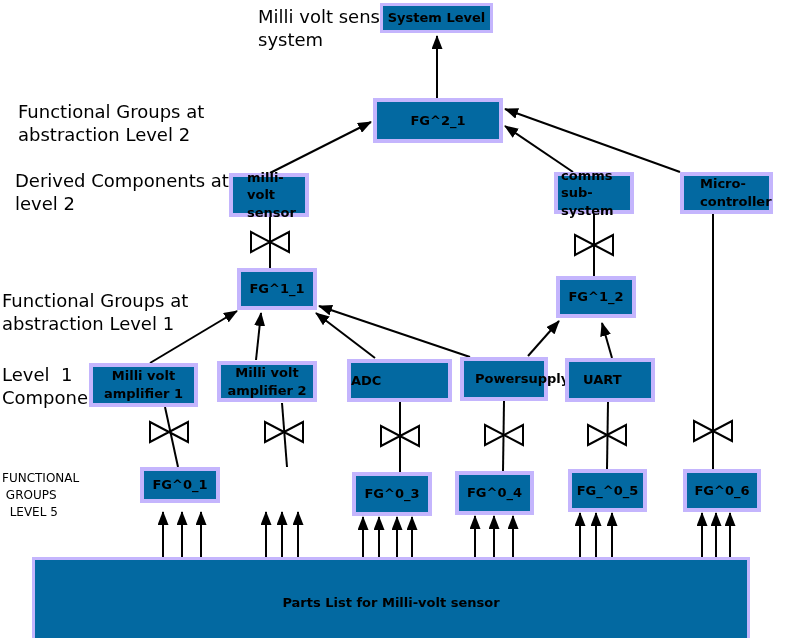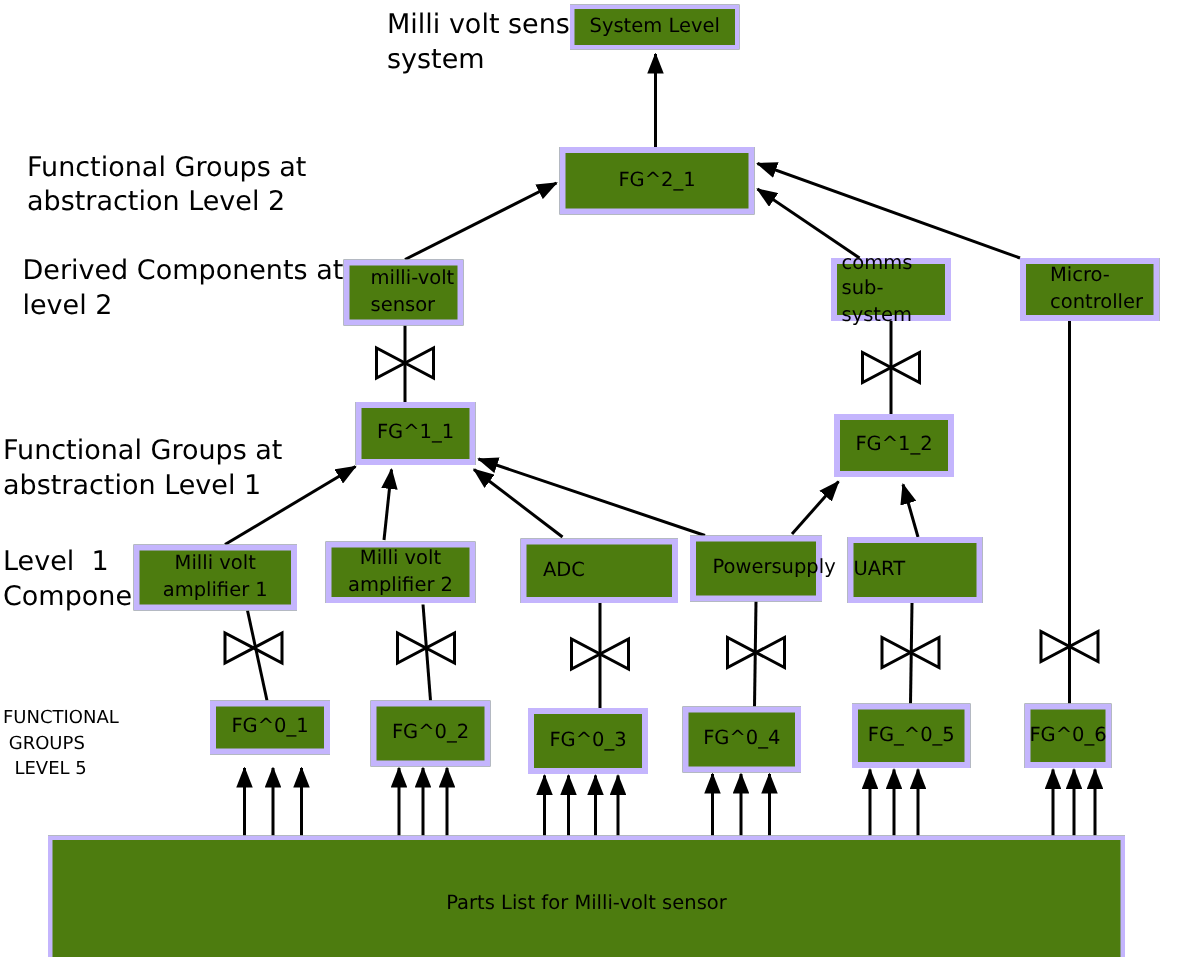--- a/index.html
+++ b/index.html
@@ -3,23 +3,23 @@
 <meta charset="utf-8">
 <style>
   html,body{margin:0;padding:0;background:#ffffff;}
   #stage{
     position:relative;width:793px;height:638px;background:#ffffff;
     font-family:"DejaVu Sans","Liberation Sans",sans-serif;color:#000;
     overflow:hidden;
   }
   #wires{position:absolute;left:0;top:0;width:793px;height:638px;}
   .box{
-    position:absolute;box-sizing:border-box;border:4px solid #c4b5fd;background:#4d7c0f;
+    position:absolute;box-sizing:border-box;border:4px solid #c4b5fd;background:#0369a1;
     display:flex;align-items:center;justify-content:center;text-align:center;
-    font-size:13px;line-height:1.35;white-space:pre-wrap;
+    font-size:13px;line-height:1.35;white-space:pre-wrap;font-weight:bold;
   }
   .box.thick{border-width:3px;}
   .box.leftpad{justify-content:flex-start;text-align:left;}
   .lbl{
     position:absolute;font-size:18px;line-height:1.3;white-space:pre-wrap;
   }
   .lbl.caps{font-size:12px;line-height:1.4;}
 </style>
 </head>
 <body>
@@ -115,33 +115,32 @@
   <div class="box" style="left:237px;top:268px;width:80px;height:42px">FG^1_1</div>
 
   <div class="box" style="left:556px;top:276px;width:80px;height:42px">FG^1_2</div>
 
   <div class="box" style="left:89px;top:363px;width:109px;height:44px">Milli volt
 amplifier 1</div>
 
   <div class="box" style="left:217px;top:361px;width:100px;height:41px">Milli volt
 amplifier 2</div>
 
-  <div class="box leftpad" style="left:347px;top:359px;width:105px;height:43px;padding-left:11px">ADC</div>
+  <div class="box leftpad" style="left:347px;top:359px;width:105px;height:43px;">ADC</div>
 
   <div class="box leftpad" style="left:460px;top:357px;width:88px;height:44px;padding-left:11px">Powersupply</div>
 
-  <div class="box leftpad" style="left:565px;top:358px;width:90px;height:44px;">UART</div>
+  <div class="box leftpad" style="left:565px;top:358px;width:90px;height:44px;padding-left:14px">UART</div>
 
   <div class="box" style="left:140px;top:467px;width:80px;height:36px">FG^0_1</div>
 
-  <div class="box" style="left:247px;top:467px;width:80px;height:44px">FG^0_2</div>
 
   <div class="box" style="left:352px;top:472px;width:80px;height:44px">FG^0_3</div>
 
   <div class="box" style="left:455px;top:471px;width:79px;height:44px">FG^0_4</div>
 
   <div class="box" style="left:568px;top:469px;width:79px;height:43px">FG_^0_5</div>
 
-  <div class="box" style="left:683px;top:469px;width:58px;height:43px">FG^0_6</div>
+  <div class="box" style="left:683px;top:469px;width:78px;height:43px">FG^0_6</div>
 
   <div class="box thick" style="left:32px;top:557px;width:718px;height:92px">Parts List for Milli-volt sensor</div>
 
 </div>
 
 </body></html>

